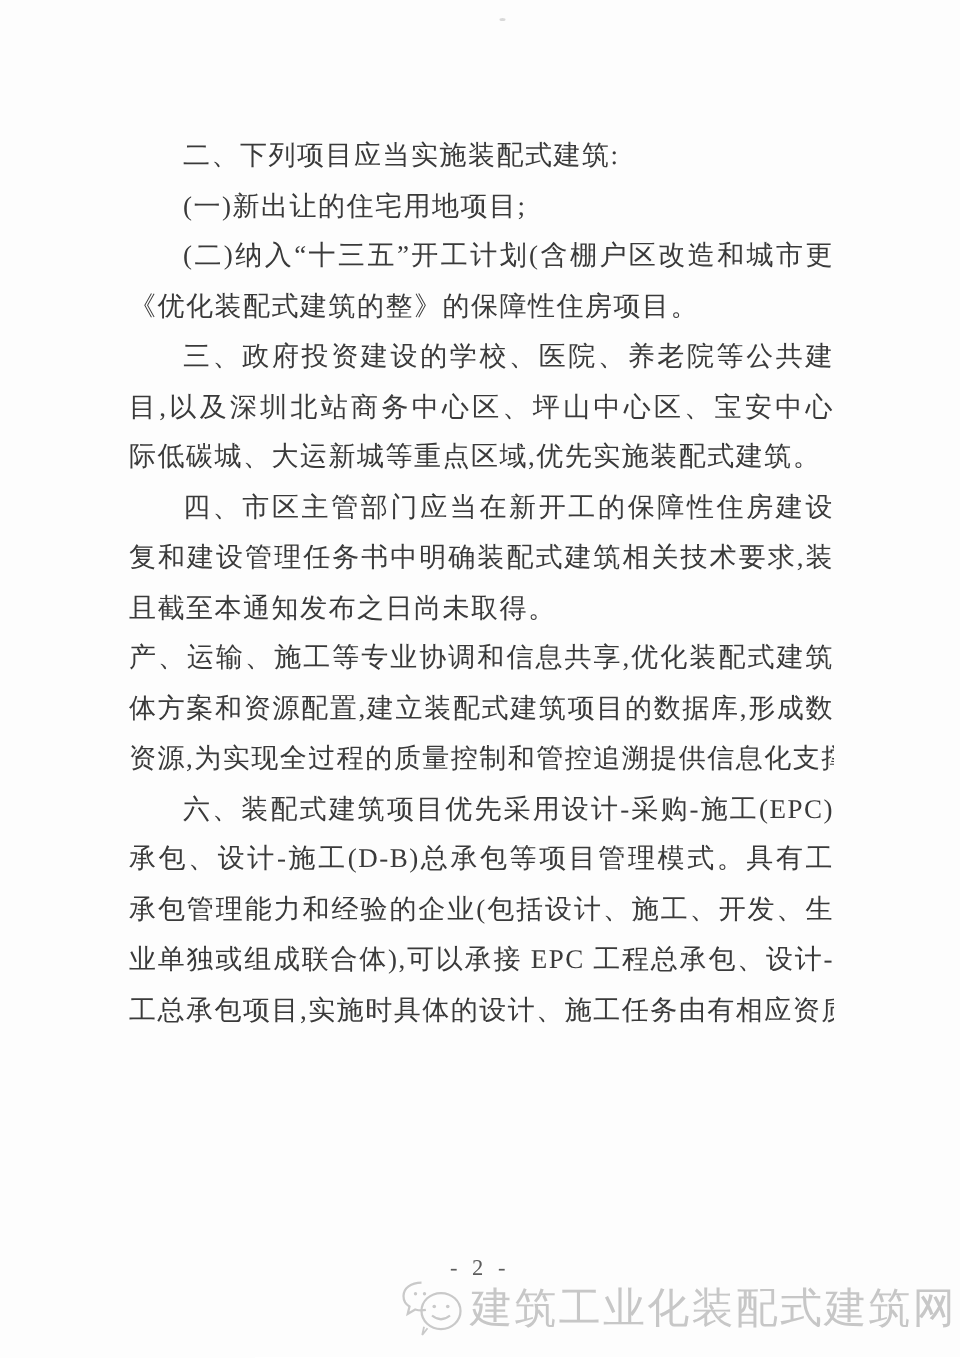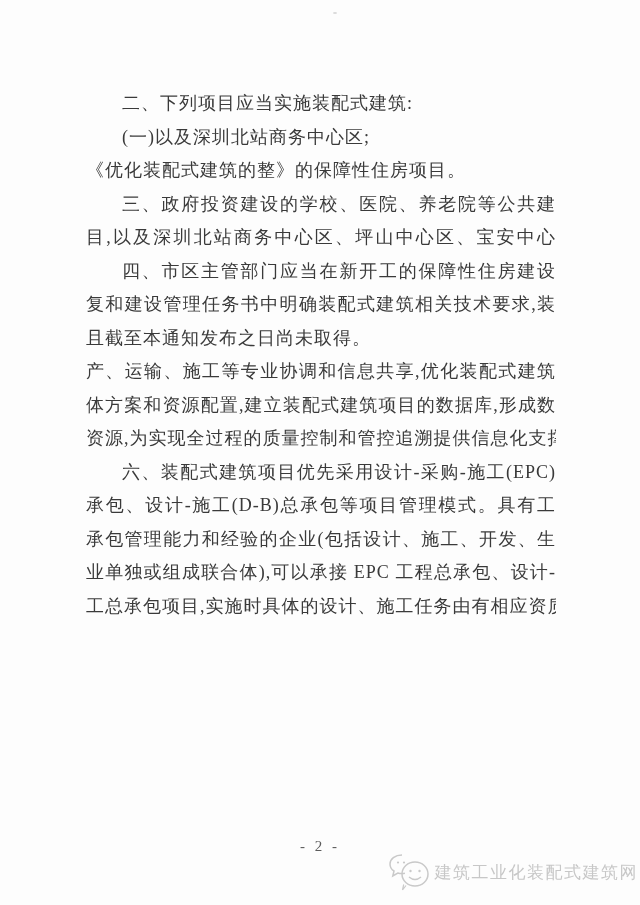--- a/index.html
+++ b/index.html
@@ -51,21 +51,21 @@
   .watermark {
     position: absolute;
     right: 2px;
     top: 851px;
     display: flex;
     align-items: center;
     gap: 3px;
     color: #c7c7c7;
   }
   .watermark-text {
-    font-size: 17px;
+    font-size: 28px;
     letter-spacing: 1.5px;
     font-family: "Liberation Sans", "DejaVu Sans", sans-serif;
     white-space: nowrap;
   }
   .speckle {
     position: absolute;
     left: 333px;
     top: 12px;
     width: 4px;
     height: 2px;
@@ -75,24 +75,26 @@
 </style>
 </head>
 <body>
 
 <div class="page">
 
   <div class="speckle"></div>
 
   <div class="body-text" id="body-text">
       <div class="line indent">二、下列项目应当实施装配式建筑:</div>
-      <div class="line indent">(一)以及深圳北站商务中心区;</div>
+      <div class="line indent">(一)新出让的住宅用地项目;</div>
+      <div class="line indent fill">(二)纳入“十三五”开工计划(含棚户区改造和城市更</div>
       <div class="line">《优化装配式建筑的整》的保障性住房项目。</div>
       <div class="line indent fill">三、政府投资建设的学校、医院、养老院等公共建筑项</div>
       <div class="line fill">目,以及深圳北站商务中心区、坪山中心区、宝安中心区、国</div>
+      <div class="line">际低碳城、大运新城等重点区域,优先实施装配式建筑。</div>
       <div class="line indent fill">四、市区主管部门应当在新开工的保障性住房建设标准批</div>
       <div class="line fill">复和建设管理任务书中明确装配式建筑相关技术要求,装配式</div>
       <div class="line">且截至本通知发布之日尚未取得。</div>
       <div class="line fill">产、运输、施工等专业协调和信息共享,优化装配式建筑的整</div>
       <div class="line fill">体方案和资源配置,建立装配式建筑项目的数据库,形成数据</div>
       <div class="line">资源,为实现全过程的质量控制和管控追溯提供信息化支撑。</div>
       <div class="line indent fill">六、装配式建筑项目优先采用设计-采购-施工(EPC)总</div>
       <div class="line fill">承包、设计-施工(D-B)总承包等项目管理模式。具有工程总</div>
       <div class="line fill">承包管理能力和经验的企业(包括设计、施工、开发、生产企</div>
       <div class="line fill">业单独或组成联合体),可以承接 EPC 工程总承包、设计-施</div>

